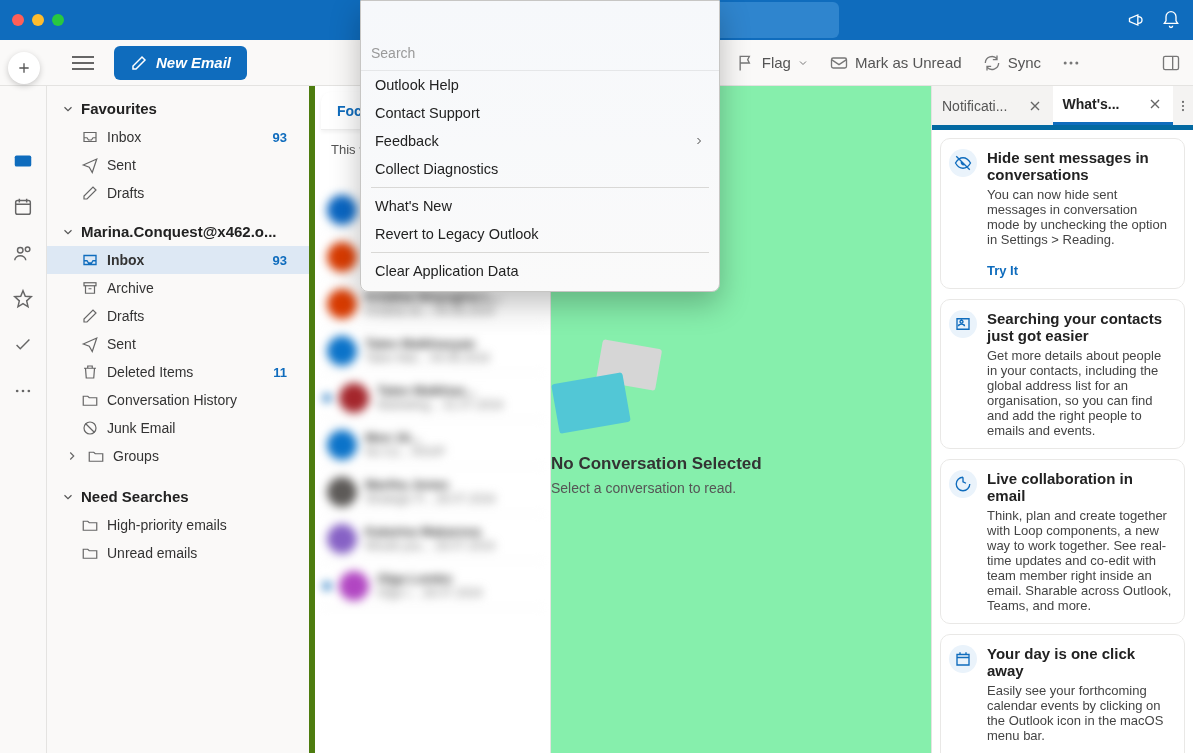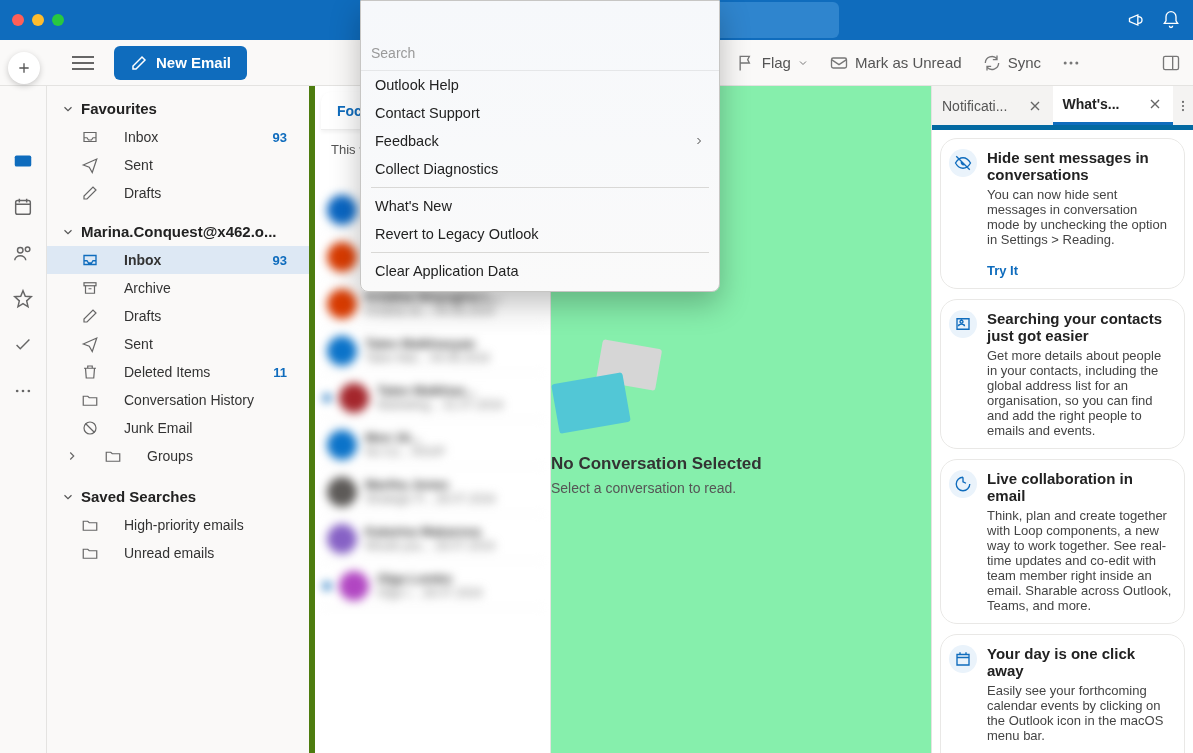--- a/index.html
+++ b/index.html
@@ -11,39 +11,39 @@
 .traffic span { width: 12px; height: 12px; border-radius: 50%; }
 .tr-close { background: #ff5f57; }
 .tr-min  { background: #febc2e; }
 .tr-max  { background: #28c840; }
 .searchwrap { position: absolute; left: 365px; top: 2px; width: 474px; height: 36px; background: #2f85ce; border-radius: 6px; display:flex; align-items:center; padding:0 10px; }
 .tb-right { position:absolute; right:12px; top:0; height:40px; display:flex; align-items:center; gap:14px; color:#fff; }
 .tb-icon { width:20px; height:20px; }
 
 
 .toolbar { height: 46px; background: #faf9f8; border-bottom: 1px solid #e4e3e1; display:flex; align-items:center; padding:0 12px; gap:20px; color:#555; }
-.tb-newemail { background:#0f6cbd; color:#fff; border:none; border-radius:6px; padding:8px 16px; font-weight:600; font-size:15px; display:flex; align-items:center; gap:8px; }
+.tb-newemail { background:#0f6cbd; color:#fff; border:none; border-radius:6px; padding:8px 16px; font-weight:600; font-size:15px; display:flex; align-items:center; gap:8px;font-style:italic; }
 .tb-item { display:flex; align-items:center; gap:6px; font-size:15px; color:#555; }
 .tb-spacer { flex:1; }
 .hamburger { width:22px; display:flex; flex-direction:column; gap:4px; }
 .hamburger span { height:2px; background:#666; }
 
 
 .app { display:flex; height: calc(753px - 40px - 46px); }
 
 
 .rail { width:47px; background:#faf9f8; border-right:1px solid #e4e3e1; display:flex; flex-direction:column; align-items:center; padding-top:10px; gap:24px; }
 .rail-compose { width:32px; height:32px; border-radius:50%; background:#fff; box-shadow:0 2px 6px rgba(0,0,0,0.2); display:flex; align-items:center; justify-content:center; position:absolute; top:52px; left:8px; }
 .rail .ico { width:22px; height:22px; color:#666; display:flex; align-items:center; justify-content:center; }
 .rail .ico.active { color:#0f6cbd; }
 
 
 .sidebar { width:268px; background:#faf9f8; border-right:6px solid #4d7c0f; overflow-y:auto; padding-top:8px; font-size:14px; }
 .sb-section-h { display:flex; align-items:center; gap:6px; padding:6px 14px; font-weight:700; font-size:15px; color:#222; }
-.sb-item { display:flex; align-items:center; gap:25px; padding:5px 14px 5px 34px; color:#333;text-align:right; }
+.sb-item { display:flex; align-items:center; gap:8px; padding:5px 14px 5px 34px; color:#333;text-align:right; }
 .sb-item .cnt { margin-left:auto; color:#0f6cbd; font-weight:600; font-size:13px; margin-right:8px;padding-left:32px; }
 .sb-item.active { background:#dde8f4; font-weight:700; }
 .sb-item .ficon { width:18px; height:18px; color:#666; }
 .chev { width:14px; height:14px; }
 
 
 .msglist { width:236px; border-right:1px solid #e4e3e1; background:#fff; overflow:hidden; position:relative; }
 .ml-tabs { height:38px; display:flex; align-items:center; padding:0 16px; gap:18px; font-size:14px; border-bottom:1px solid #eee; background:#fff; border-radius:10px 10px 0 0; margin:6px; box-shadow:0 2px 4px rgba(0,0,0,.06);}
 .ml-tab-focused { color:#0f6cbd; font-weight:700; }
 .ml-thisweek { padding:6px 16px; color:#555; font-size:13px; }
@@ -64,21 +64,21 @@
 .reading p { font-size:14px; color:#555; }
 
 
 .right { width:262px; border-left:1px solid #e4e3e1; display:flex; flex-direction:column; }
 .rp-tabs { height:44px; display:flex; align-items:stretch; background:#f4f3f2; border-bottom:5px solid #0369a1; }
 .rp-tab { flex:1; display:flex; align-items:center; justify-content:space-between; padding:0 10px; font-size:14px; color:#555; }
 .rp-tab.active { background:#fff; border-bottom:3px solid #0f6cbd; color:#222; font-weight:600; }
 .rp-close { width:16px; height:16px; }
 .rp-more { width:20px; display:flex; align-items:center; justify-content:center; }
 .rp-body { flex:1; overflow-y:auto; padding:8px; display:flex; flex-direction:column; gap:10px; }
-.card { border:1px solid #e9e8e6; border-radius:17px; padding:10px 12px 10px 46px; position:relative; font-size:13px; color:#444; }
+.card { border:1px solid #e9e8e6; border-radius:10px; padding:10px 12px 10px 46px; position:relative; font-size:13px; color:#444; }
 .card h4 { font-size:15px; font-weight:700; color:#222; margin-bottom:4px; }
 .card .cicon { position:absolute; left:8px; top:10px; width:28px; height:28px; border-radius:50%; background:#eaf3fb; display:flex; align-items:center; justify-content:center; color:#0f6cbd; }
 .tryit { color:#0f6cbd; font-weight:700; margin-top:16px; }
 
 
 .helpmenu { position:absolute; left:360px; top:0; width:360px; background:linear-gradient(#f6f8fb,#fafafa); border:1px solid #c7c6c4; border-radius:0 0 8px 8px; box-shadow:0 12px 30px rgba(0,0,0,.25); z-index:1000; padding-bottom:6px; }
 .hm-search { height:30px; padding:4px 10px; color:#888; font-size:14px; border-bottom:1px solid rgba(0,0,0,.07);margin-top:40px; }
 .hm-item { padding:6px 14px; font-size:14.5px; color:#222; display:flex; align-items:center; justify-content:space-between; }
 .hm-sep { height:1px; background:#d9d8d6; margin:4px 10px; }
 
@@ -295,21 +295,21 @@
       <svg class="ficon" viewBox="0 0 24 24" fill="none" stroke="#666" stroke-width="1.6">
           <path d="M3 7h6l2 2h10v10H3V7z"></path>
         </svg>
       <span>Groups</span>
     </div>
 
     <div class="sb-section-h" style="margin-top:12px">
       <svg class="chev" viewBox="0 0 24 24" fill="none" stroke="#555" stroke-width="2">
           <path d="M6 9l6 6 6-6"></path>
         </svg>
-      <span>Saved Searches</span>
+      <span>Need Searches</span>
     </div>
     <div class="sb-item">
       <svg class="ficon" viewBox="0 0 24 24" fill="none" stroke="#666" stroke-width="1.6">
           <path d="M3 7h6l2 2h10v10H3V7z"></path>
         </svg>
       <span>High-priority emails</span>
     </div>
     <div class="sb-item">
       <svg class="ficon" viewBox="0 0 24 24" fill="none" stroke="#666" stroke-width="1.6">
           <path d="M3 7h6l2 2h10v10H3V7z"></path>

